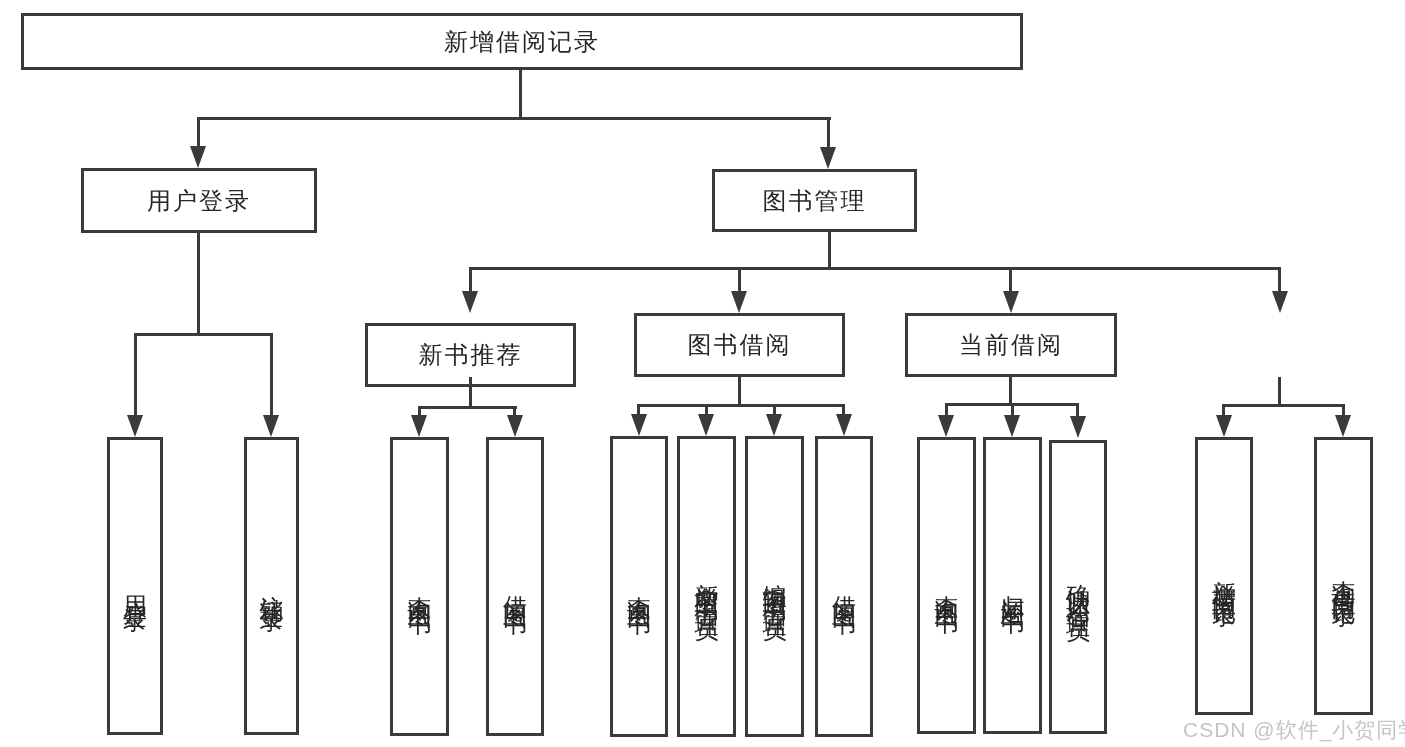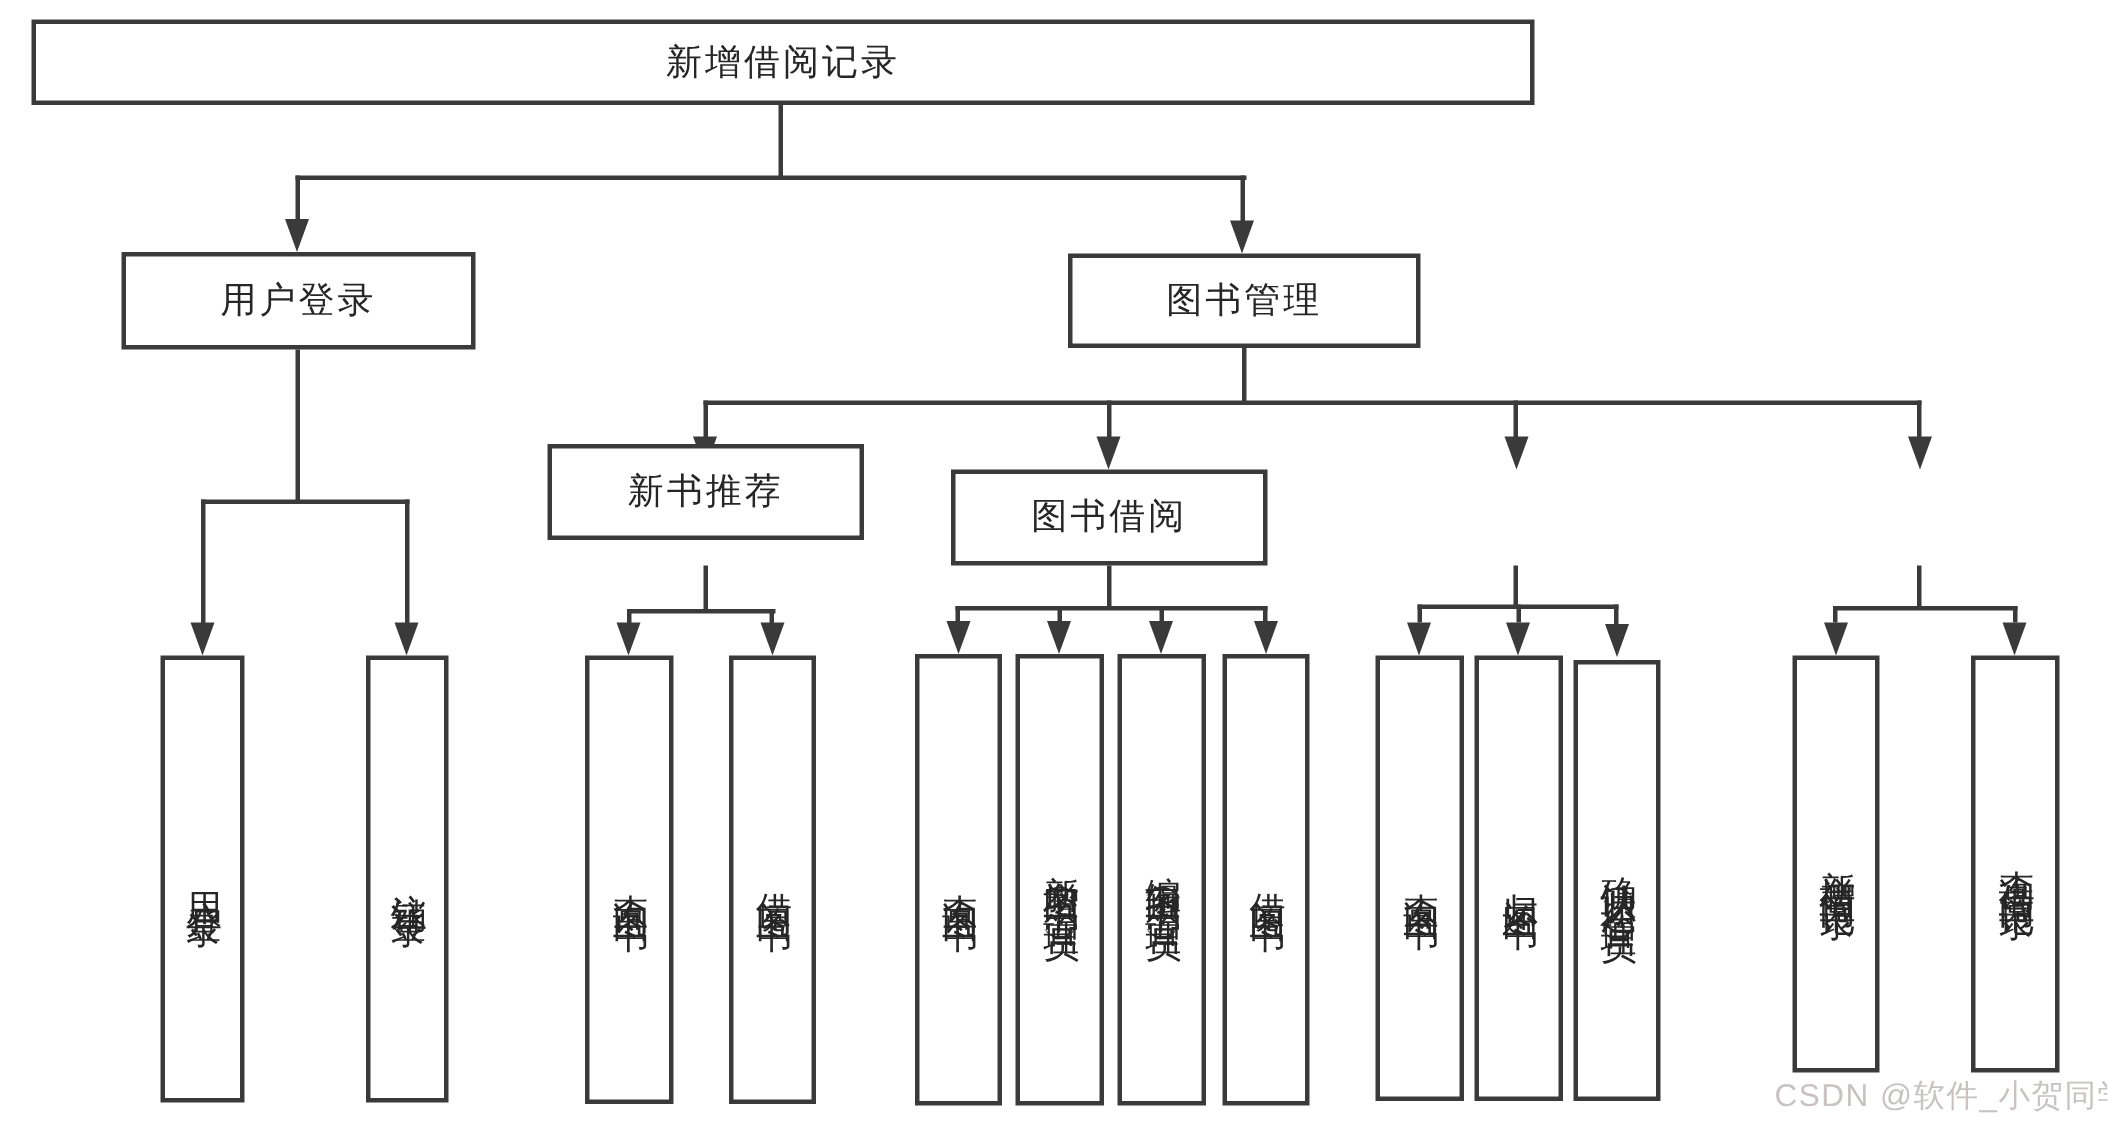--- a/index.html
+++ b/index.html
@@ -42,42 +42,43 @@
   <div class="box hbox" style="left:21px;top:13px;width:1002px;height:57px;">新增借阅记录</div>
 
   <div class="vline" style="left:519px;top:70px;width:3px;height:48px;"></div>
   <div class="hline" style="left:197px;top:117px;width:634px;height:3px;"></div>
   <div class="vline" style="left:197px;top:117px;width:3px;height:30px;"></div>
   <div class="arrow" style="left:190px;top:146px;"></div>
   <div class="vline" style="left:827px;top:117px;width:3px;height:31px;"></div>
   <div class="arrow" style="left:820px;top:147px;"></div>
 
   <div class="box hbox" style="left:81px;top:168px;width:236px;height:65px;">用户登录</div>
-  <div class="box hbox" style="left:712px;top:169px;width:235px;height:63px;">图书管理</div>
+  <div class="box hbox" style="left:712px;top:169px;width:205px;height:63px;">图书管理</div>
 
   <div class="vline" style="left:197px;top:233px;width:3px;height:103px;"></div>
   <div class="hline" style="left:134px;top:333px;width:139px;height:3px;"></div>
   <div class="vline" style="left:134px;top:333px;width:3px;height:83px;"></div>
   <div class="arrow" style="left:127px;top:415px;"></div>
   <div class="vline" style="left:270px;top:333px;width:3px;height:83px;"></div>
   <div class="arrow" style="left:263px;top:415px;"></div>
 
   <div class="vline" style="left:828px;top:232px;width:3px;height:38px;"></div>
   <div class="hline" style="left:469px;top:267px;width:812px;height:3px;"></div>
   <div class="vline" style="left:469px;top:267px;width:3px;height:25px;"></div>
   <div class="arrow" style="left:462px;top:291px;"></div>
   <div class="vline" style="left:738px;top:267px;width:3px;height:25px;"></div>
   <div class="arrow" style="left:731px;top:291px;"></div>
   <div class="vline" style="left:1009px;top:267px;width:3px;height:25px;"></div>
   <div class="arrow" style="left:1003px;top:291px;"></div>
   <div class="vline" style="left:1278px;top:267px;width:3px;height:25px;"></div>
   <div class="arrow" style="left:1272px;top:291px;"></div>
 
-  <div class="box hbox" style="left:365px;top:296px;width:211px;height:64px;">新书推荐</div>
+  <div class="box hbox" style="left:365px;top:323px;width:211px;height:64px;">新书推荐</div>
   <div class="box hbox" style="left:634px;top:313px;width:211px;height:64px;text-align:right;">图书借阅</div>
+  <div class="box hbox" style="left:905px;top:313px;width:212px;height:64px;">当前借阅</div>
 
   <div class="vline" style="left:469px;top:377px;width:3px;height:31px;"></div>
   <div class="hline" style="left:418px;top:406px;width:99px;height:3px;"></div>
   <div class="vline" style="left:418px;top:406px;width:3px;height:10px;"></div>
   <div class="arrow" style="left:411px;top:415px;"></div>
   <div class="vline" style="left:513px;top:406px;width:3px;height:10px;"></div>
   <div class="arrow" style="left:507px;top:415px;"></div>
 
   <div class="vline" style="left:738px;top:377px;width:3px;height:29px;"></div>
   <div class="hline" style="left:637px;top:404px;width:208px;height:3px;"></div>

